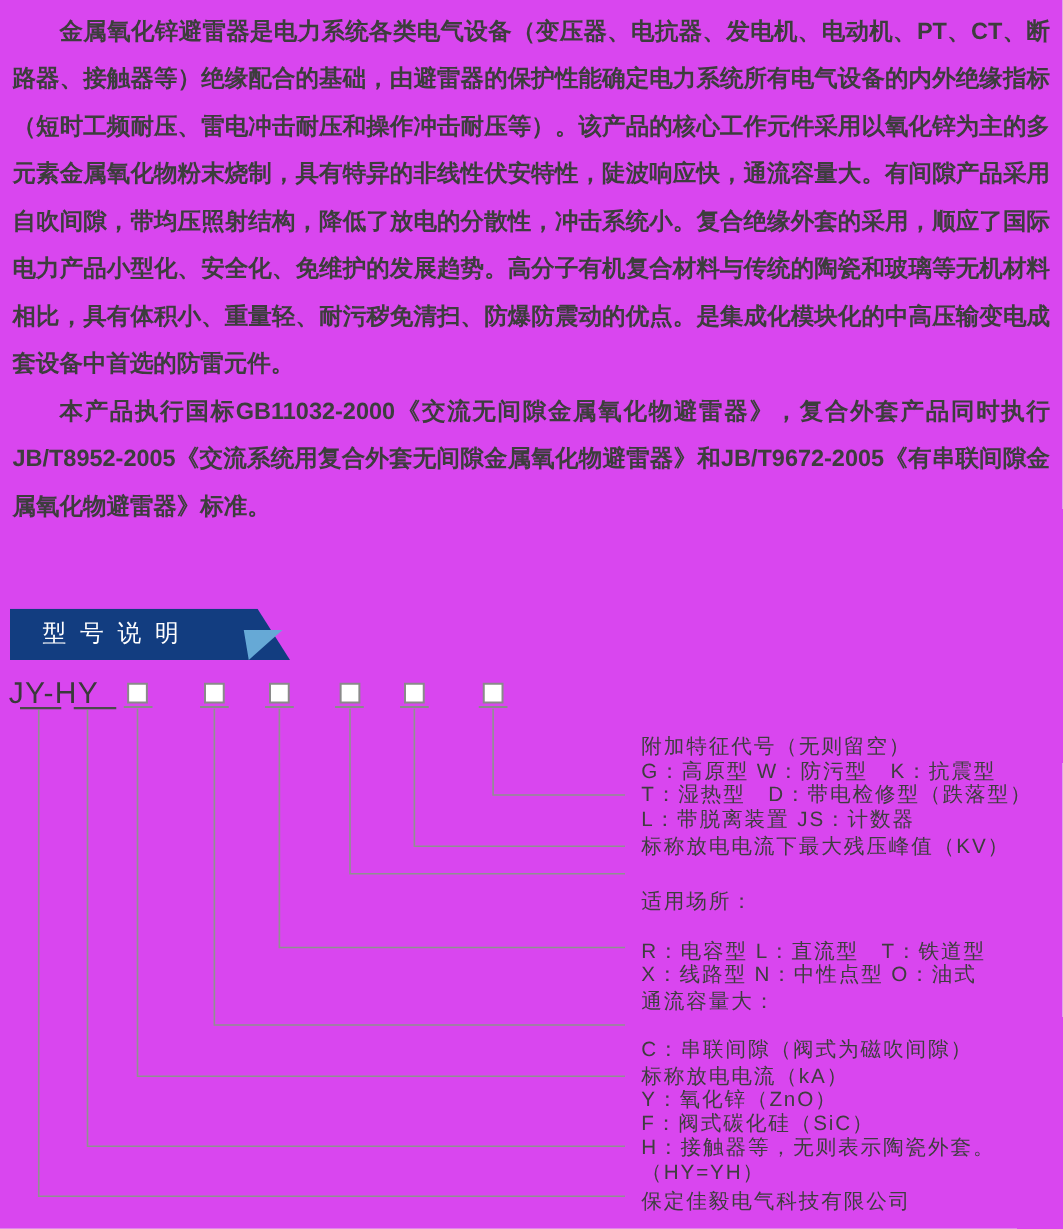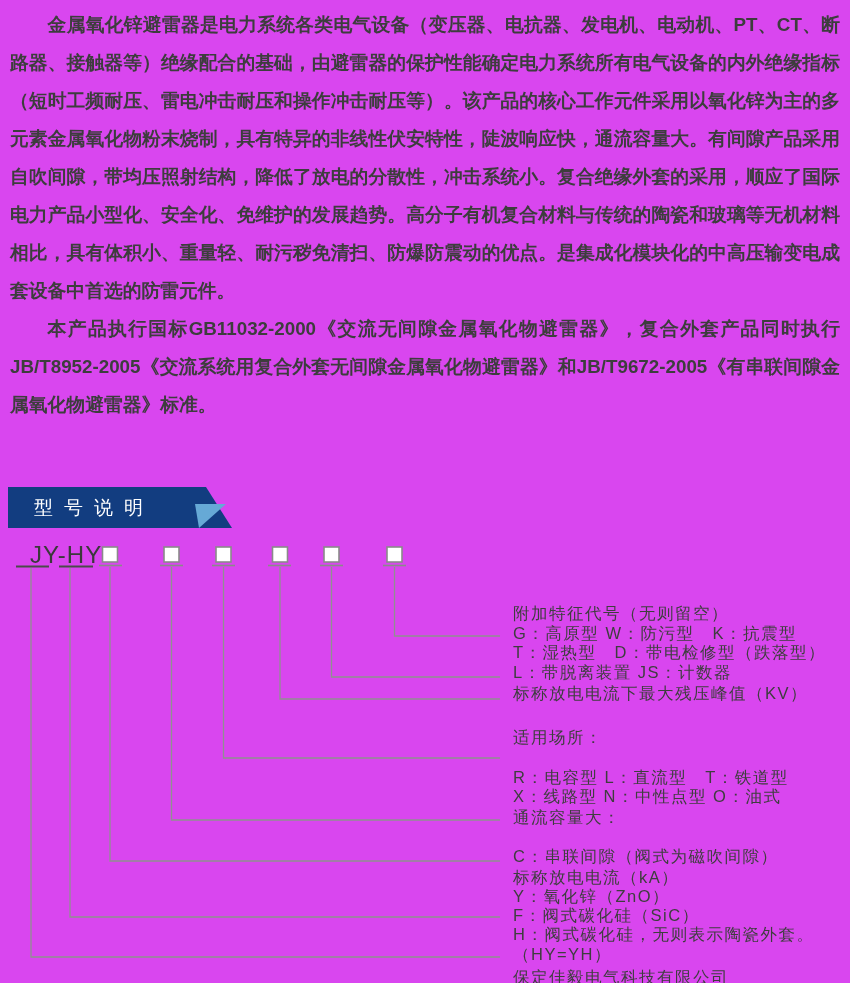--- a/index.html
+++ b/index.html
@@ -28,35 +28,35 @@
     position:absolute;left:8px;top:487px;width:226px;height:41px;
   }
   .banner svg{position:absolute;left:0;top:0;}
   .banner-title{
     position:absolute;left:26px;top:0;height:49px;line-height:41px;
     color:#ffffff;font-size:19px;font-weight:normal;letter-spacing:11px;
     white-space:nowrap;
   }
   
   .model-code{
-    position:absolute;left:30px;top:541px;
+    position:absolute;left:7px;top:541px;
     font-size:24px;letter-spacing:1px;color:#3a3a3a;font-weight:500;
     white-space:nowrap;
   }
   
   .diagram{position:absolute;left:0;top:540px;}
   .diagram .vbox{fill:#ffffff;stroke:#8a8a8a;stroke-width:1.6;}
   .diagram .conn{fill:none;stroke:#909090;stroke-width:1.3;}
   .diagram .tick{stroke:#8a8a8a;stroke-width:1.6;}
   .diagram .utick{stroke:#4a4a4a;stroke-width:1.8;}
   
   .lr{
     position:absolute;left:513px;
     font-size:16.5px;line-height:18px;letter-spacing:1.5px;
-    color:#3e3e3e;white-space:nowrap;margin-top:16px;
+    color:#3e3e3e;white-space:nowrap;
   }
 </style>
 </head>
 <body>
 
 <div class="page">
 
   <div class="intro">
     <p>金属氧化锌避雷器是电力系统各类电气设备（变压器、电抗器、发电机、电动机、PT、CT、断路器、接触器等）绝缘配合的基础，由避雷器的保护性能确定电力系统所有电气设备的内外绝缘指标（短时工频耐压、雷电冲击耐压和操作冲击耐压等）。该产品的核心工作元件采用以氧化锌为主的多元素金属氧化物粉末烧制，具有特异的非线性伏安特性，陡波响应快，通流容量大。有间隙产品采用自吹间隙，带均压照射结构，降低了放电的分散性，冲击系统小。复合绝缘外套的采用，顺应了国际电力产品小型化、安全化、免维护的发展趋势。高分子有机复合材料与传统的陶瓷和玻璃等无机材料相比，具有体积小、重量轻、耐污秽免清扫、防爆防震动的优点。是集成化模块化的中高压输变电成套设备中首选的防雷元件。</p>
     <p>本产品执行国标GB11032-2000《交流无间隙金属氧化物避雷器》，复合外套产品同时执行JB/T8952-2005《交流系统用复合外套无间隙金属氧化物避雷器》和JB/T9672-2005《有串联间隙金属氧化物避雷器》标准。</p>
@@ -107,17 +107,17 @@
   <div class="lr" style="top:647px">L：带脱离装置 JS：计数器</div>
   <div class="lr" style="top:668px">标称放电电流下最大残压峰值（KV）</div>
   <div class="lr" style="top:712px">适用场所：</div>
   <div class="lr" style="top:752px">R：电容型 L：直流型　T：铁道型</div>
   <div class="lr" style="top:771px">X：线路型 N：中性点型 O：油式</div>
   <div class="lr" style="top:792px">通流容量大：</div>
   <div class="lr" style="top:831px">C：串联间隙（阀式为磁吹间隙）</div>
   <div class="lr" style="top:852px">标称放电电流（kA）</div>
   <div class="lr" style="top:871px">Y：氧化锌（ZnO）</div>
   <div class="lr" style="top:890px">F：阀式碳化硅（SiC）</div>
-  <div class="lr" style="top:909px">H：阀式碳化硅，无则表示陶瓷外套。</div>
+  <div class="lr" style="top:909px">H：接触器等，无则表示陶瓷外套。</div>
   <div class="lr" style="top:929px">（HY=YH）</div>
   <div class="lr" style="top:952px">保定佳毅电气科技有限公司</div>
 
 </div>
 
 </body></html>

